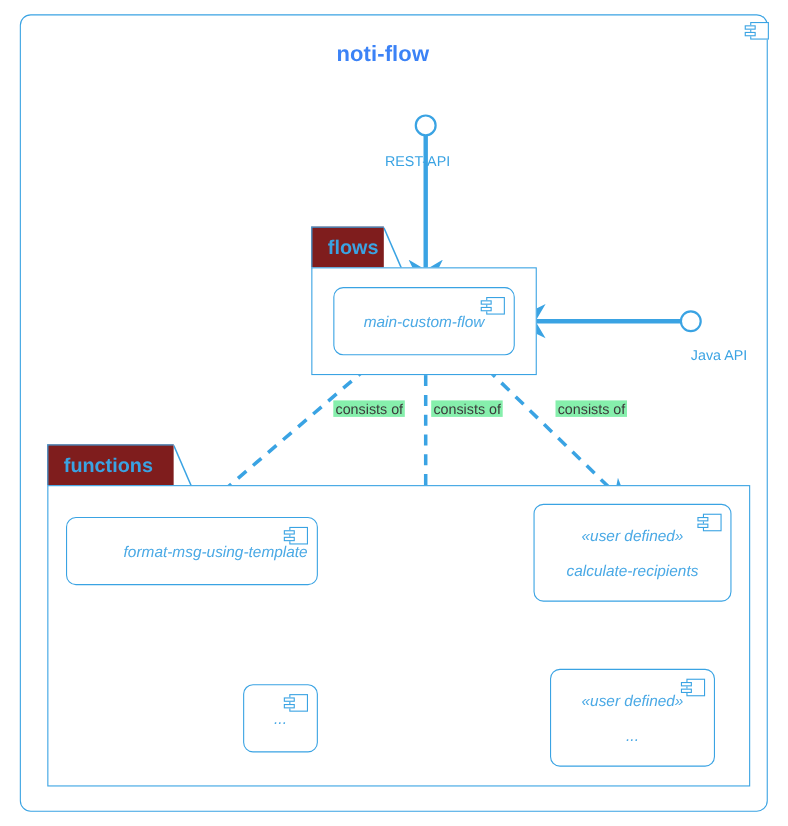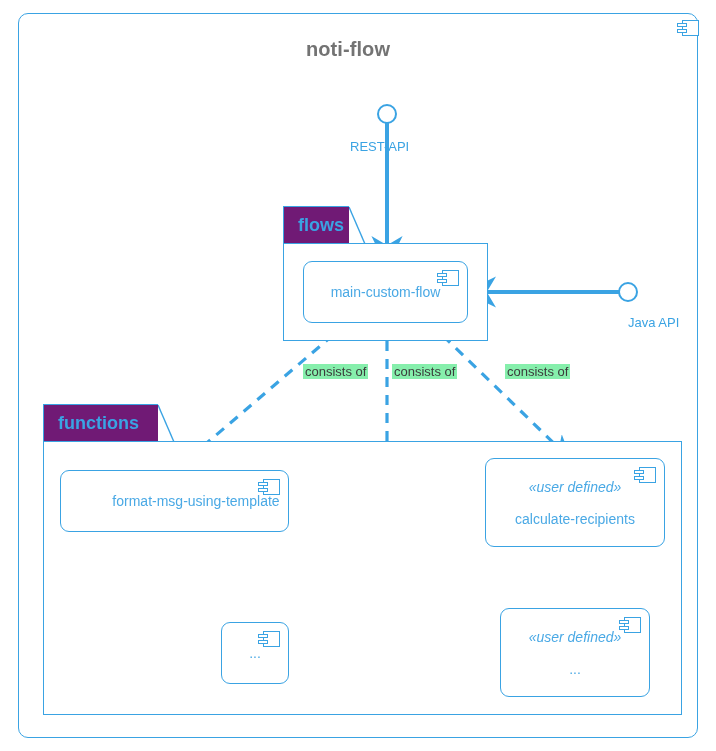--- a/index.html
+++ b/index.html
@@ -31,21 +31,21 @@
   }
 
   .diagram-title {
     position: absolute;
     left: 0;
     top: 38px;
     width: 696px;
     text-align: center;
     font-size: 20px;
     font-weight: bold;
-    color: #737373;
+    color: #3b82f6;
     letter-spacing: 0.1px;
   }
 
   
   .comp-icon {
     position: absolute;
     width: 22px;
     height: 16px;
   }
   .comp-icon .body {
@@ -72,21 +72,21 @@
 
   
   .package {
     position: absolute;
   }
   .package .pkg-tab {
     position: absolute;
     left: 0;
     top: 0;
     box-sizing: border-box;
-    background: #701a75;
+    background: #7f1d1d;
     border-left: 1.4px solid #3aa3e3;
     border-top: 1.4px solid #3aa3e3;
     display: flex;
     align-items: center;
     text-align: right;
   }
   .package .pkg-tab-slant {
     position: absolute;
     top: 0;
     width: 22px;
@@ -117,20 +117,21 @@
     display: flex;
     flex-direction: column;
     align-items: center;
     justify-content: center;
   }
   .comp-box .comp-name {
     font-size: 14px;
     color: #4aa9e5;
     text-align: right;
     white-space: nowrap;
+    font-style: italic;
   }
   .comp-box .comp-stereotype {
     font-size: 14px;
     font-style: italic;
     color: #4aa9e5;
     text-align: left;
     white-space: nowrap;
     margin-bottom: 16px;
   }
   .comp-box .comp-icon {

